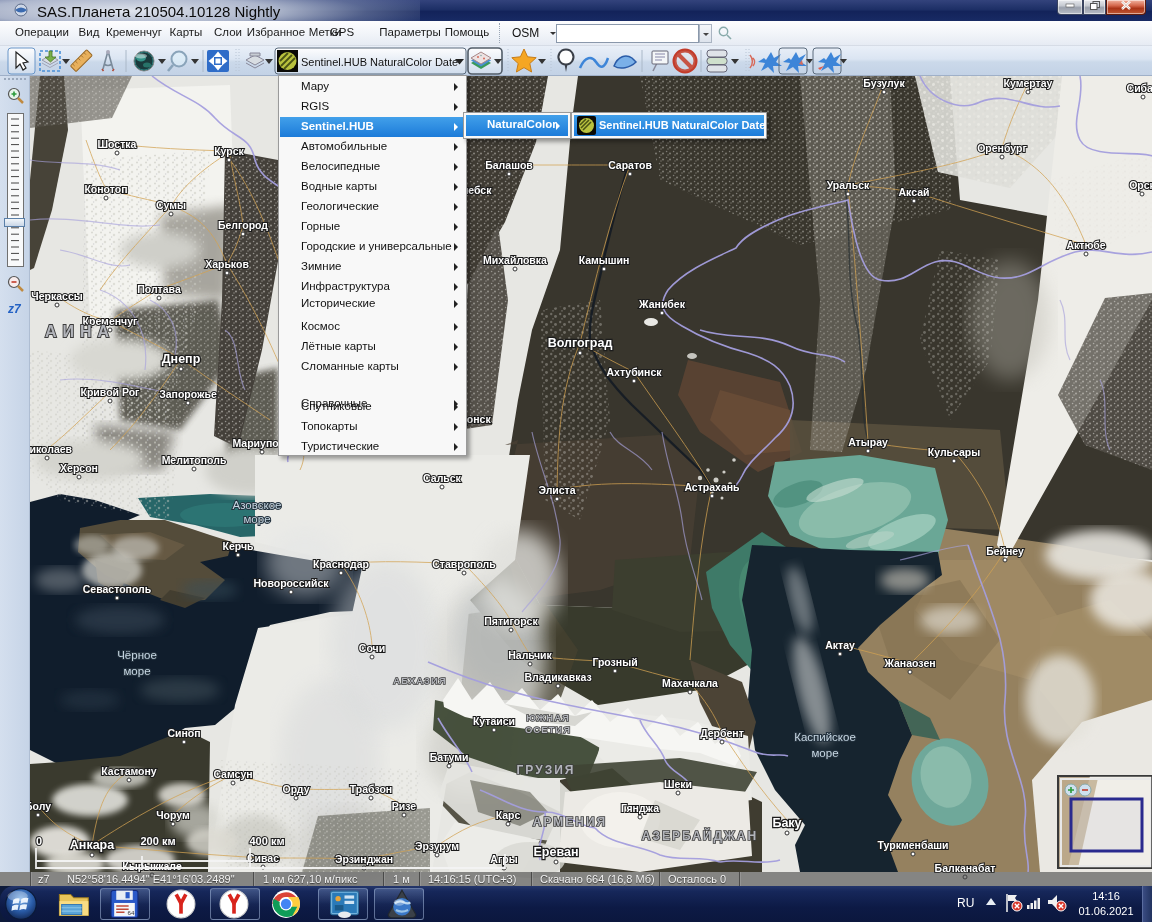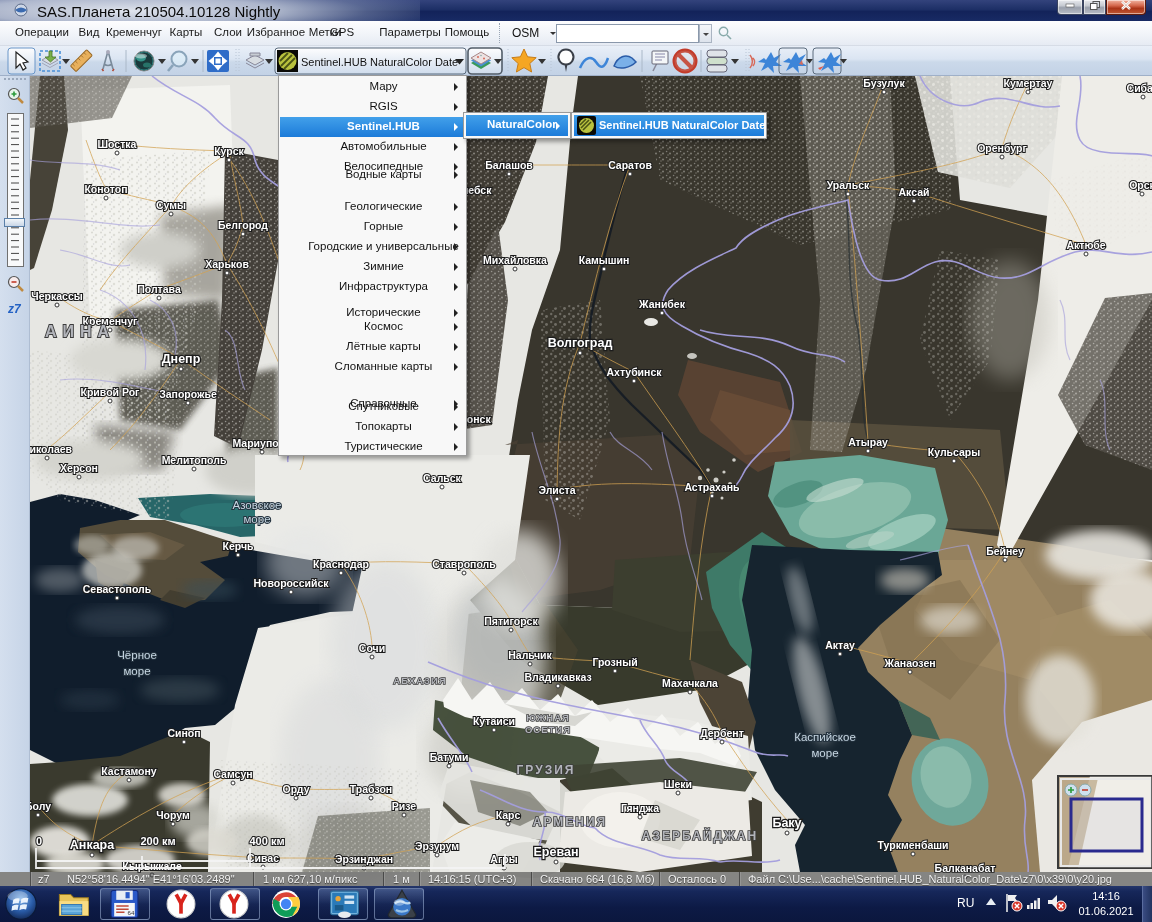--- a/index.html
+++ b/index.html
@@ -26,34 +26,34 @@
 #toolbar{left:0;top:46px;width:1152px;height:30px;background:linear-gradient(#e9eff8 0%,#dbe5f2 45%,#cbd9ea 55%,#c3d2e6 100%);border-bottom:1px solid #9fb0c8;}
 
 #map{left:0;top:76px;width:1152px;height:810px;}
 
 #sidebar{left:0;top:76px;width:30px;height:796px;background:linear-gradient(90deg,#d4dfee,#c6d4e7);border-right:1px solid #aebdd2;}
 #slider{left:7px;top:37px;width:17px;height:154px;background:#f8f9fa;border:1px solid #707070;}
 #sthumb{left:4px;top:104px;width:21px;height:9px;background:linear-gradient(#f2f6fa,#c9d6e6);border:1px solid #5a7fa8;}
 #zlabel{left:8px;top:226px;font-size:12px;font-style:italic;font-weight:bold;color:#2462c4;}
 
 #menu1{left:278px;top:75px;width:189px;height:381px;background:#f8f8f8;border:1px solid #9a9a9a;box-shadow:3px 3px 4px rgba(0,0,0,.35);}
-.m1i{position:absolute;left:1px;width:186px;height:20px;font-size:11.5px;color:#111;padding-left:21px;padding-top:3px;text-align:center;}
+.m1i{position:absolute;left:1px;width:186px;height:20px;font-size:11.5px;color:#111;padding-left:21px;padding-top:3px;}
 .m1i .arr{position:absolute;right:8px;top:6px;width:0;height:0;border:4px solid transparent;border-left-color:#222;border-right-width:0;}
 .hl{background:linear-gradient(#42a0ea,#1c7bd9);color:#fff;font-weight:bold;}
 .hl .arr{border-left-color:#fff;}
 #menu2{left:463px;top:112px;width:108px;height:27px;background:#f8f8f8;border:1px solid #9a9a9a;box-shadow:3px 3px 4px rgba(0,0,0,.35);}
 #menu2i{position:absolute;left:2px;top:2px;width:102px;height:21px;font-size:11.5px;padding-left:21px;padding-top:3px;}
 #menu3{left:571px;top:112px;width:196px;height:27px;background:#f8f8f8;border:1px solid #9a9a9a;box-shadow:3px 3px 4px rgba(0,0,0,.35);}
 #menu3i{position:absolute;left:2px;top:2px;width:190px;height:21px;font-size:11px;padding-left:25px;padding-top:4px;white-space:nowrap;}
 
 #statusbar{left:0;top:872px;width:1152px;height:14px;background:rgba(72,72,72,.62);color:#f2f2f2;font-size:11px;}
 .st{position:absolute;top:1px;white-space:nowrap;text-shadow:0 1px 1px rgba(0,0,0,.6);}
 .sdiv{position:absolute;top:0;width:1px;height:14px;background:rgba(30,30,30,.55);box-shadow:1px 0 0 rgba(200,200,200,.25);}
 
-#taskbar{left:0;top:886px;width:1152px;height:36px;background:linear-gradient(#24366b 0%,#16275a 15%,#0d1a45 60%,#0b173e 100%);}
+#taskbar{left:0;top:886px;width:1152px;height:36px;background:linear-gradient(#24366b 0%,#16275a 15%,#0d1a45 60%,#0b173e 100%);border-radius:14px;}
 .tbtn{position:absolute;top:2px;width:50px;height:32px;border:1px solid rgba(160,180,215,.55);border-radius:3px;background:linear-gradient(rgba(140,165,210,.35),rgba(60,85,140,.18) 50%,rgba(20,35,80,.25));}
 .tico{position:absolute;top:4px;}
 #clock{position:absolute;left:1075px;top:3px;width:62px;text-align:center;color:#fff;font-size:11px;line-height:15px;}
 #showdesk{position:absolute;left:1142px;top:0;width:10px;height:36px;background:linear-gradient(90deg,#3a4c82,#22335f);border-left:1px solid #5a6c9e;}
 </style></head>
 <body>
 <div id="root">
 
   <svg id="map" class="abs" width="1152" height="810" viewBox="0 76 1152 810">
   <defs>
@@ -676,27 +676,27 @@
       </svg>
     <div id="zlabel" class="abs">z7</div>
   </div>
 
   <div id="menu1" class="abs">
       <div class="m1i" style="top:1px">Мару<span class="arr"></span></div>
       <div class="m1i" style="top:21px">RGIS<span class="arr"></span></div>
       <div class="m1i hl" style="top:41px">Sentinel.HUB<span class="arr"></span></div>
       <div class="m1i" style="top:61px">Автомобильные<span class="arr"></span></div>
       <div class="m1i" style="top:81px">Велосипедные<span class="arr"></span></div>
-      <div class="m1i" style="top:89px">Водные карты<span class="arr"></span></div>
+      <div class="m1i" style="top:101px">Водные карты<span class="arr"></span></div>
       <div class="m1i" style="top:121px">Геологические<span class="arr"></span></div>
       <div class="m1i" style="top:141px">Горные<span class="arr"></span></div>
       <div class="m1i" style="top:161px">Городские и универсальные<span class="arr"></span></div>
       <div class="m1i" style="top:181px">Зимние<span class="arr"></span></div>
       <div class="m1i" style="top:201px">Инфраструктура<span class="arr"></span></div>
-      <div class="m1i" style="top:227px">Исторические<span class="arr"></span></div>
+      <div class="m1i" style="top:218px">Исторические<span class="arr"></span></div>
       <div class="m1i" style="top:241px">Космос<span class="arr"></span></div>
       <div class="m1i" style="top:261px">Лётные карты<span class="arr"></span></div>
       <div class="m1i" style="top:281px">Сломанные карты<span class="arr"></span></div>
       <div class="m1i" style="top:318px">Справочные<span class="arr"></span></div>
       <div class="m1i" style="top:321px">Спутниковые<span class="arr"></span></div>
       <div class="m1i" style="top:341px">Топокарты<span class="arr"></span></div>
       <div class="m1i" style="top:361px">Туристические<span class="arr"></span></div>
     </div>
   <div id="menu2" class="abs">
       <div id="menu2i" class="hl">NaturalColor<span class="arr" style="position:absolute;right:8px;top:7px;width:0;height:0;border:4px solid transparent;border-left-color:#fff;border-right-width:0"></span></div>
@@ -717,21 +717,20 @@
       <span class="sdiv" style="left:531px"></span>
       <span class="sdiv" style="left:659px"></span>
       <span class="sdiv" style="left:739px"></span>
     <span class="st" style="left:38px">z7</span>
     <span class="st" style="left:67px">N52°58'16.4494" E41°16'03.2489"</span>
     <span class="st" style="left:263px">1 км 627,10 м/пикс</span>
     <span class="st" style="left:393px">1 м</span>
     <span class="st" style="left:428px">14:16:15 (UTC+3)</span>
     <span class="st" style="left:540px">Скачано 664 (16,8 Мб)</span>
     <span class="st" style="left:668px">Осталось 0</span>
-    <span class="st" style="left:748px">Файл C:\Use...\cache\Sentinel.HUB_NaturalColor_Date\z7\0\x39\0\y20.jpg</span>
   </div>
 
   <div id="taskbar" class="abs">
     <svg class="tico" style="left:4px;top:1px" width="34" height="34" viewBox="0 0 30 30">
       <defs>
           <radialGradient id="orb" cx="50%" cy="35%" r="70%">
             <stop offset="0%" stop-color="#7ab0e8"></stop>
             <stop offset="55%" stop-color="#2a5ca8"></stop>
             <stop offset="100%" stop-color="#11244e"></stop>
           </radialGradient>

